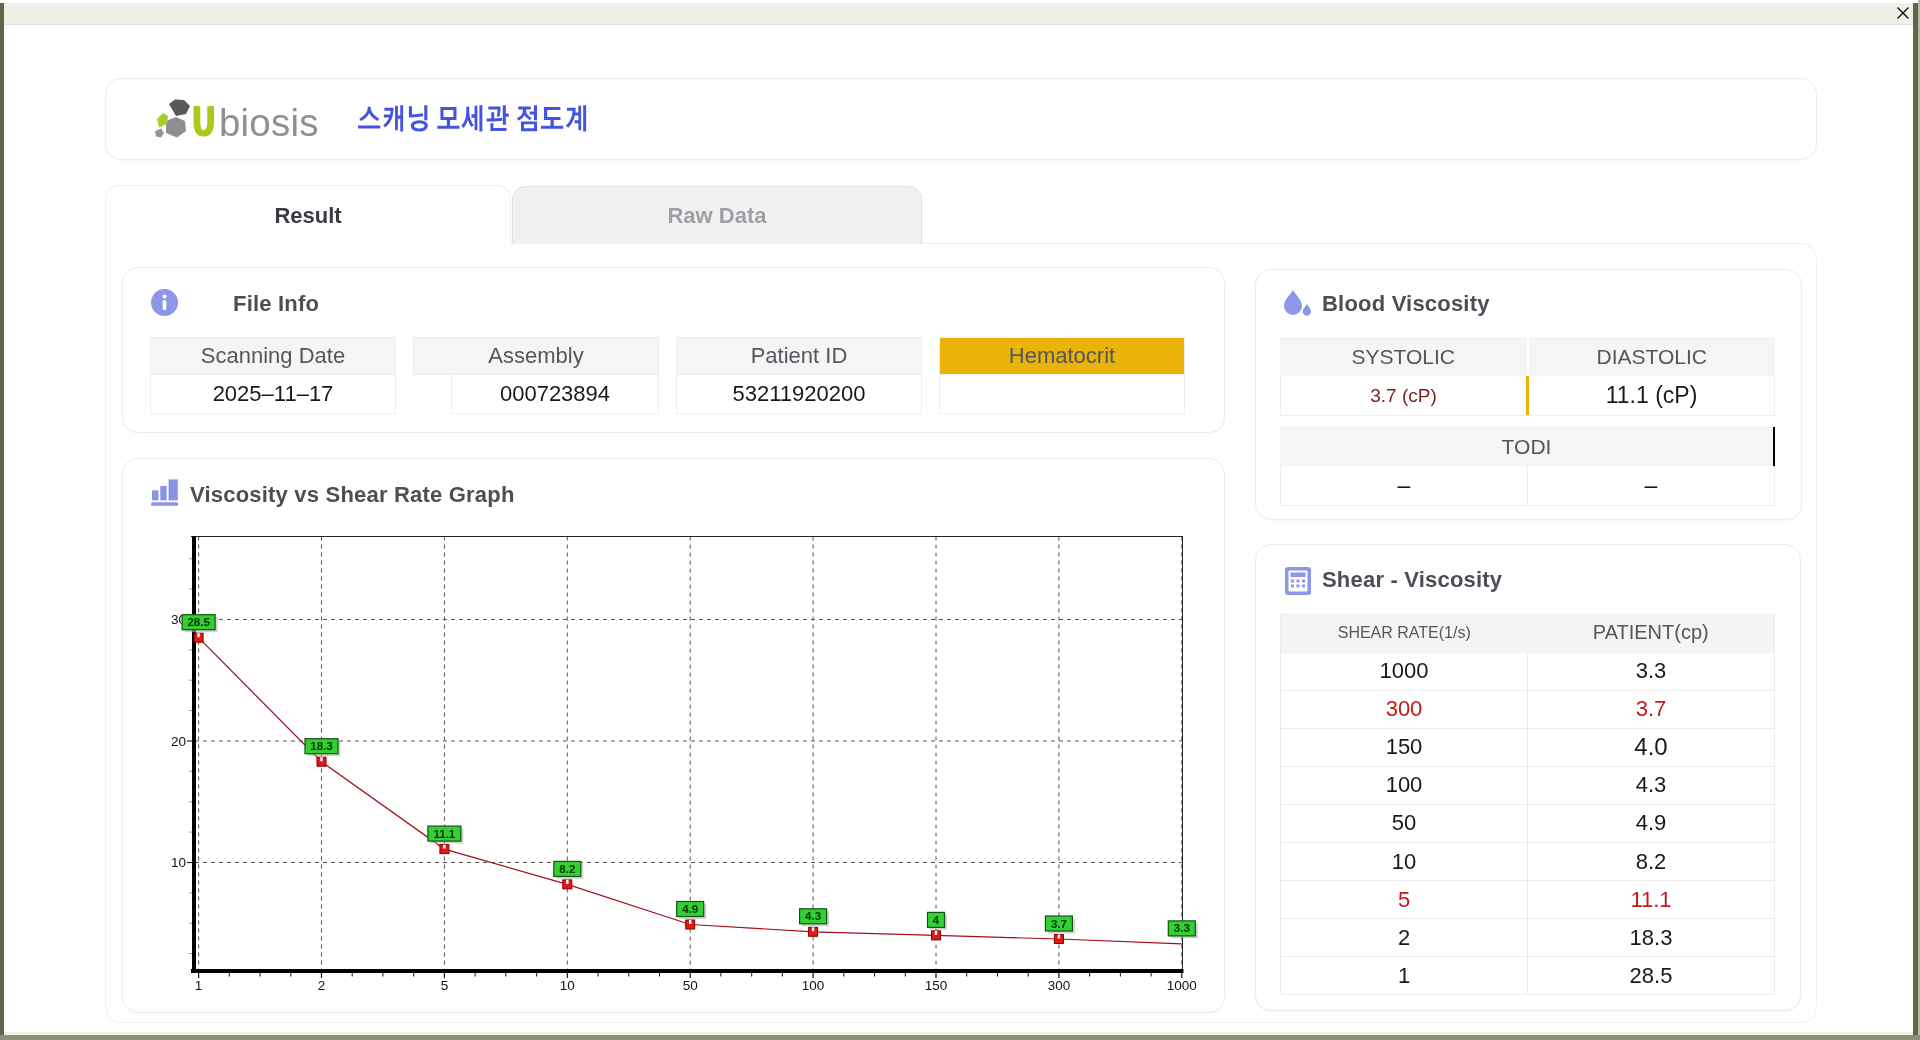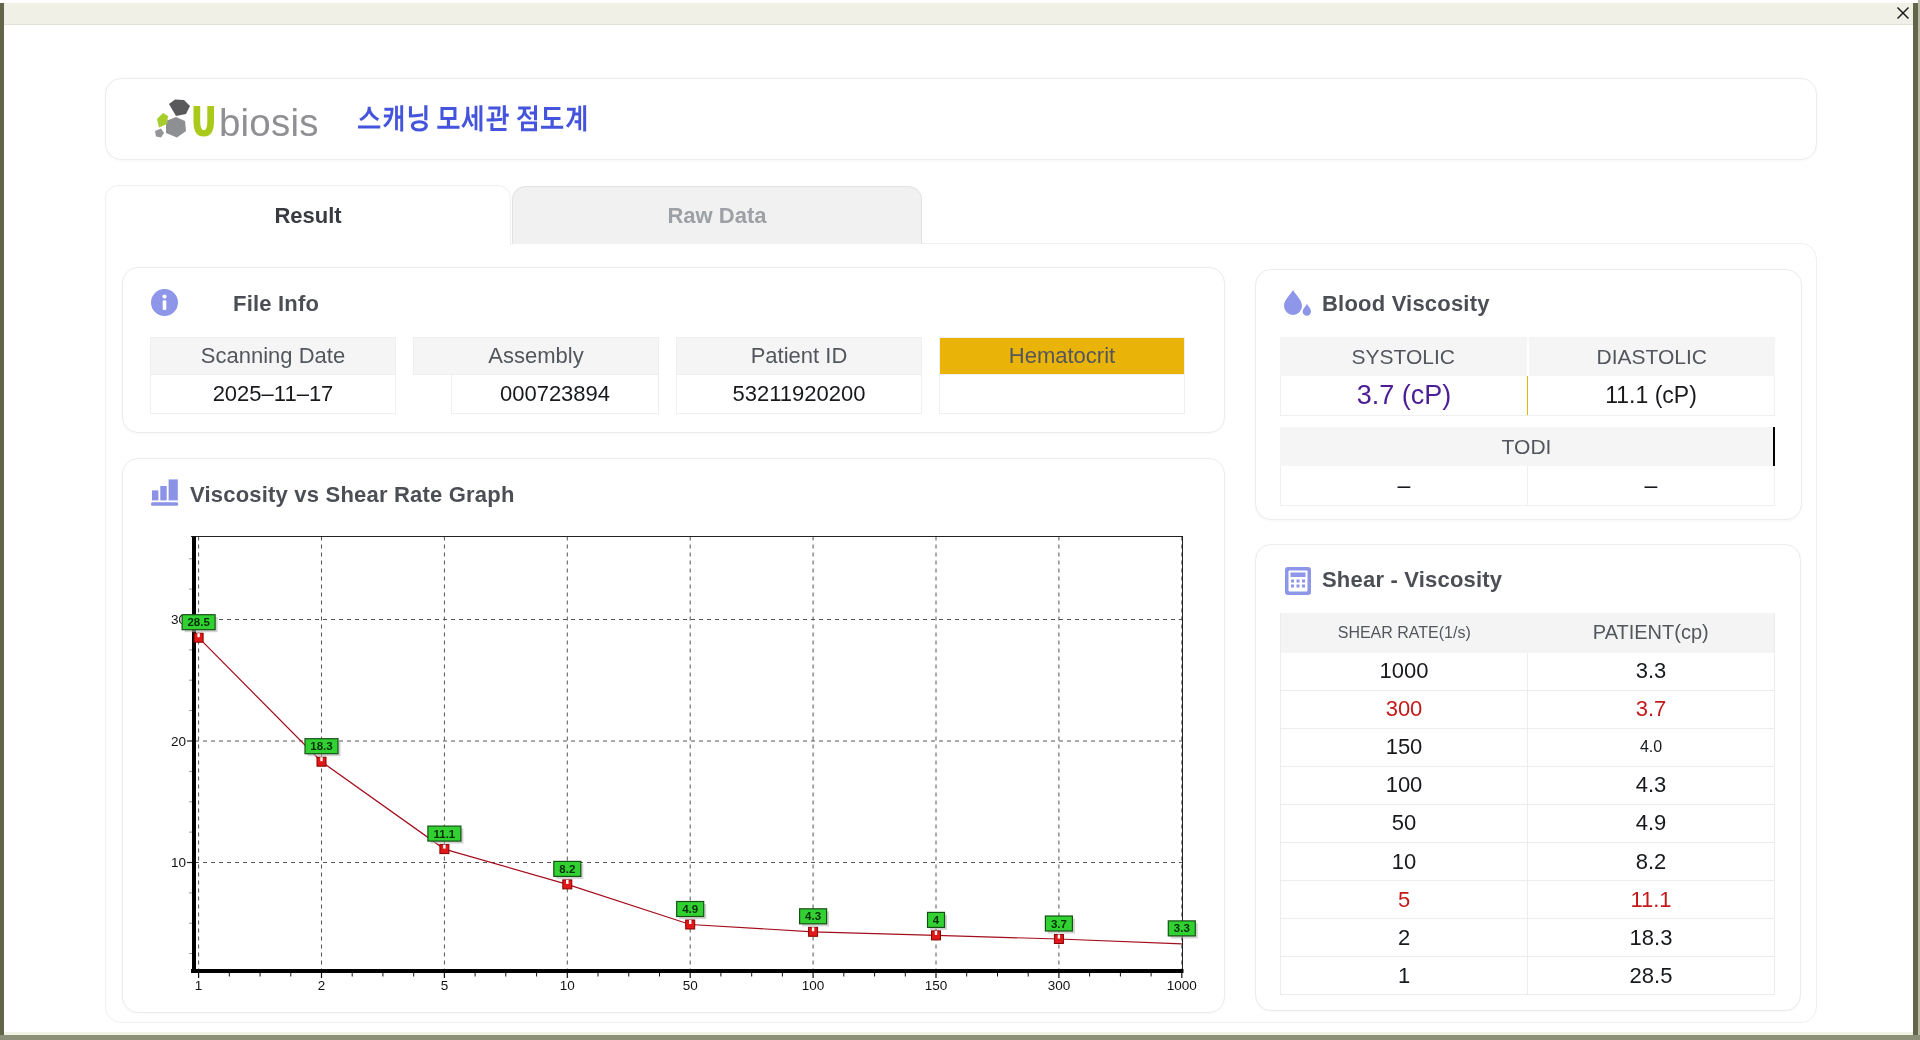--- a/index.html
+++ b/index.html
@@ -198,21 +198,21 @@
   <path d="M10 2 C13 7 19 12 19 18 A9 9 0 1 1 1 18 C1 12 7 7 10 2 Z" fill="#8d96e8"></path>
   <path d="M24 16 C25.5 18.5 28 21 28 23.5 A4.2 4.2 0 1 1 19.6 23.5 C19.6 21 22.5 18.5 24 16 Z" fill="#8d96e8"></path>
 </svg>
 <div class="ct" style="left:1322px;top:291px;">Blood Viscosity</div>
 <div style="position:absolute;left:1280px;top:337px;width:495px;">
   <div style="display:flex;height:39px;background:#f5f5f5;">
     <div style="flex:1;display:flex;align-items:center;justify-content:center;font-size:21px;color:#53575d;border-right:2px solid #fff;">SYSTOLIC</div>
     <div style="flex:1;display:flex;align-items:center;justify-content:center;font-size:21px;color:#53575d;">DIASTOLIC</div>
   </div>
   <div style="display:flex;height:40px;border:1px solid #efefef;border-top:none;">
-    <div style="flex:1;display:flex;align-items:center;justify-content:center;font-size:27px;color:#4c1d95;border-right:1px solid #eab308;">3.7 (cP)</div>
+    <div style="flex:1;display:flex;align-items:center;justify-content:center;font-size:19px;color:#7f1d1d;border-right:3px solid #eab308;">3.7 (cP)</div>
     <div style="flex:1;display:flex;align-items:center;justify-content:center;font-size:23px;color:#17191c;">11.1 (cP)</div>
   </div>
 </div>
 <div style="position:absolute;left:1280px;top:427px;width:495px;">
   <div style="display:flex;height:39px;background:#f5f5f5;">
     <div style="flex:1;display:flex;align-items:center;justify-content:center;font-size:21px;color:#53575d;border-right:2px solid #000000;">TODI</div>
   </div>
   <div style="display:flex;height:40px;border:1px solid #efefef;border-top:none;">
     <div style="flex:1;display:flex;align-items:center;justify-content:center;font-size:23px;color:#17191c;border-right:1px solid #efefef;">–</div>
     <div style="flex:1;display:flex;align-items:center;justify-content:center;font-size:23px;color:#17191c;">–</div>
@@ -242,21 +242,21 @@
     <div style="display:flex;height:38.1px;border-bottom:1px solid #ececec;">
       <div style="flex:1;display:flex;align-items:center;justify-content:center;font-size:22px;color:#17191c;border-right:1px solid #ececec;">1000</div>
       <div style="flex:1;display:flex;align-items:center;justify-content:center;font-size:22px;color:#17191c;">3.3</div>
     </div>
     <div style="display:flex;height:38.1px;border-bottom:1px solid #ececec;">
       <div style="flex:1;display:flex;align-items:center;justify-content:center;font-size:22px;color:#c41a1a;border-right:1px solid #ececec;">300</div>
       <div style="flex:1;display:flex;align-items:center;justify-content:center;font-size:22px;color:#c41a1a;">3.7</div>
     </div>
     <div style="display:flex;height:38.1px;border-bottom:1px solid #ececec;">
       <div style="flex:1;display:flex;align-items:center;justify-content:center;font-size:22px;color:#17191c;border-right:1px solid #ececec;">150</div>
-      <div style="flex:1;display:flex;align-items:center;justify-content:center;font-size:16px;color:#17191c;">4.0</div>
+      <div style="flex:1;display:flex;align-items:center;justify-content:center;font-size:24px;color:#17191c;">4.0</div>
     </div>
     <div style="display:flex;height:38.1px;border-bottom:1px solid #ececec;">
       <div style="flex:1;display:flex;align-items:center;justify-content:center;font-size:22px;color:#17191c;border-right:1px solid #ececec;">100</div>
       <div style="flex:1;display:flex;align-items:center;justify-content:center;font-size:22px;color:#17191c;">4.3</div>
     </div>
     <div style="display:flex;height:38.1px;border-bottom:1px solid #ececec;">
       <div style="flex:1;display:flex;align-items:center;justify-content:center;font-size:22px;color:#17191c;border-right:1px solid #ececec;">50</div>
       <div style="flex:1;display:flex;align-items:center;justify-content:center;font-size:22px;color:#17191c;">4.9</div>
     </div>
     <div style="display:flex;height:38.1px;border-bottom:1px solid #ececec;">

